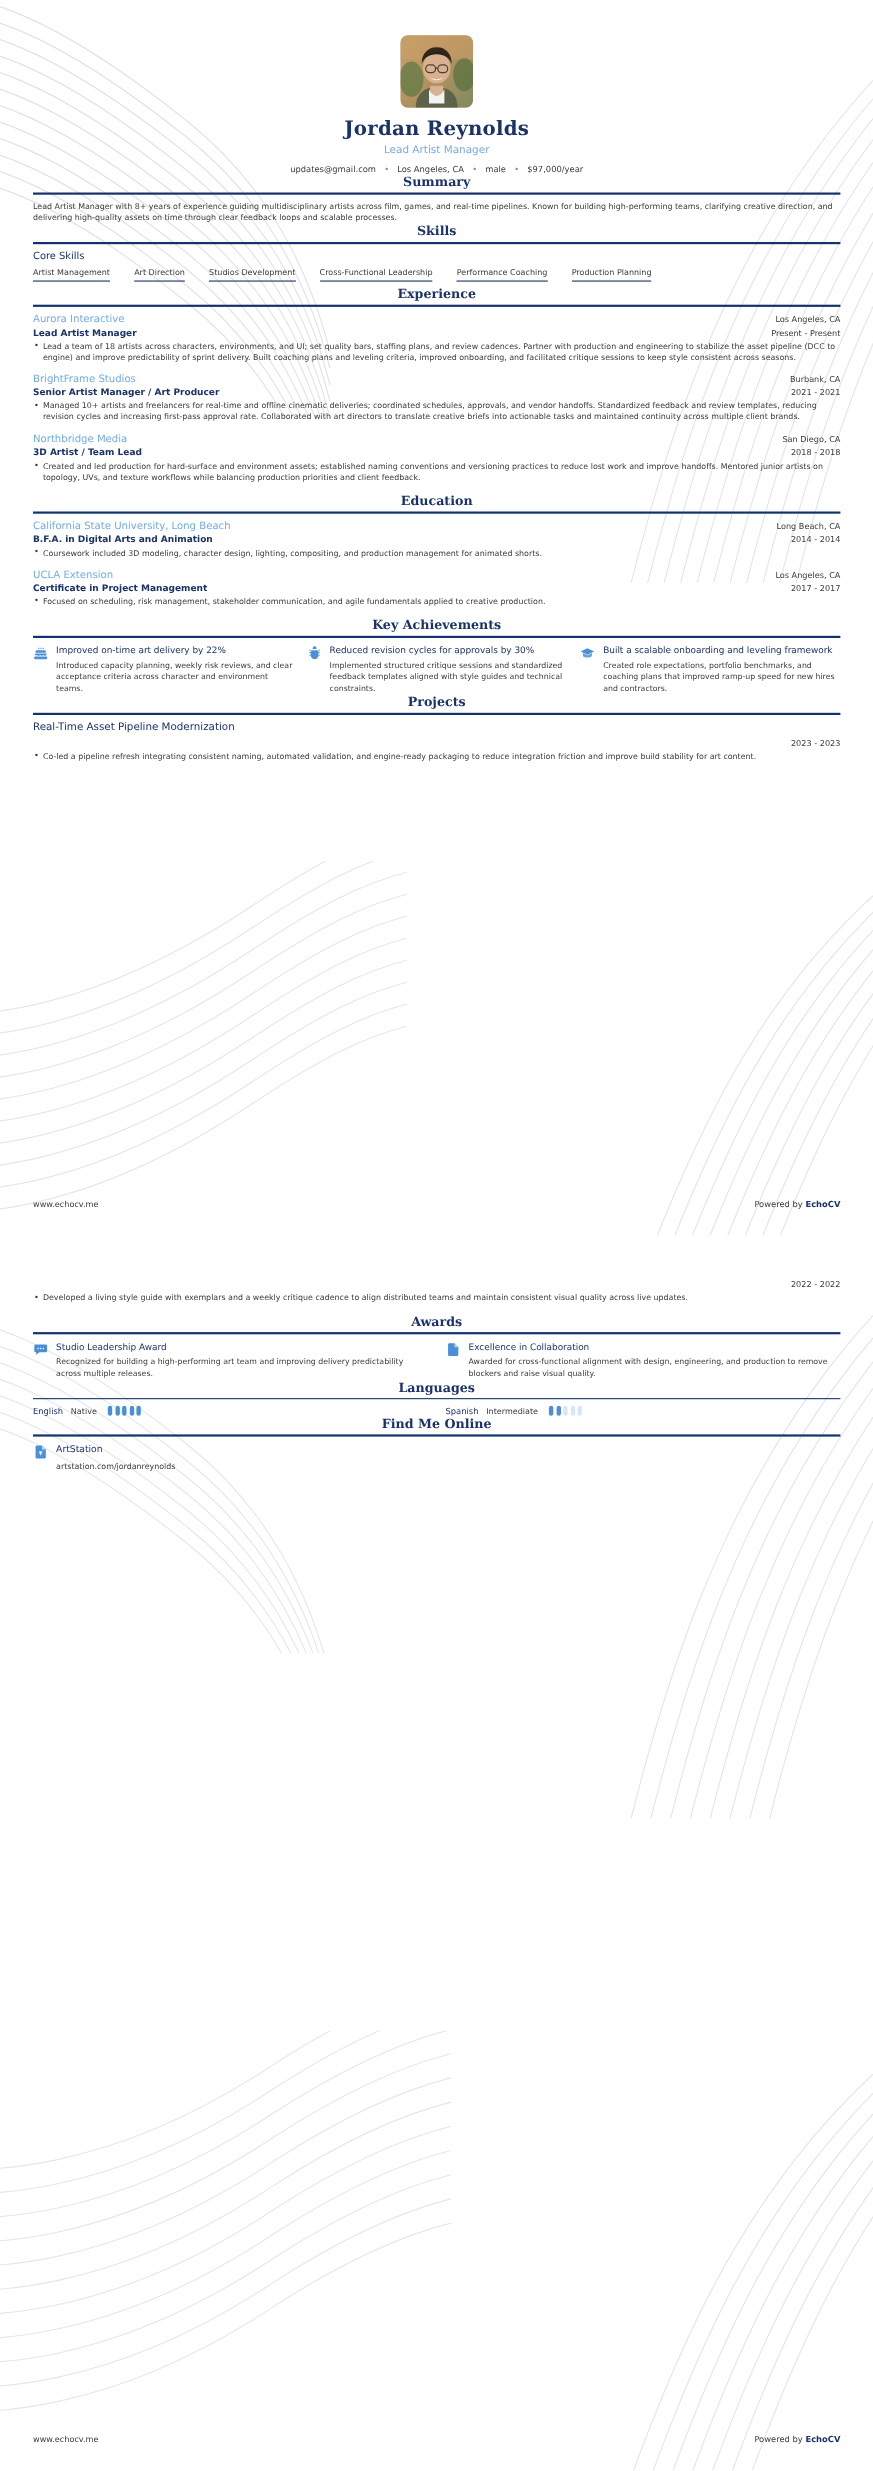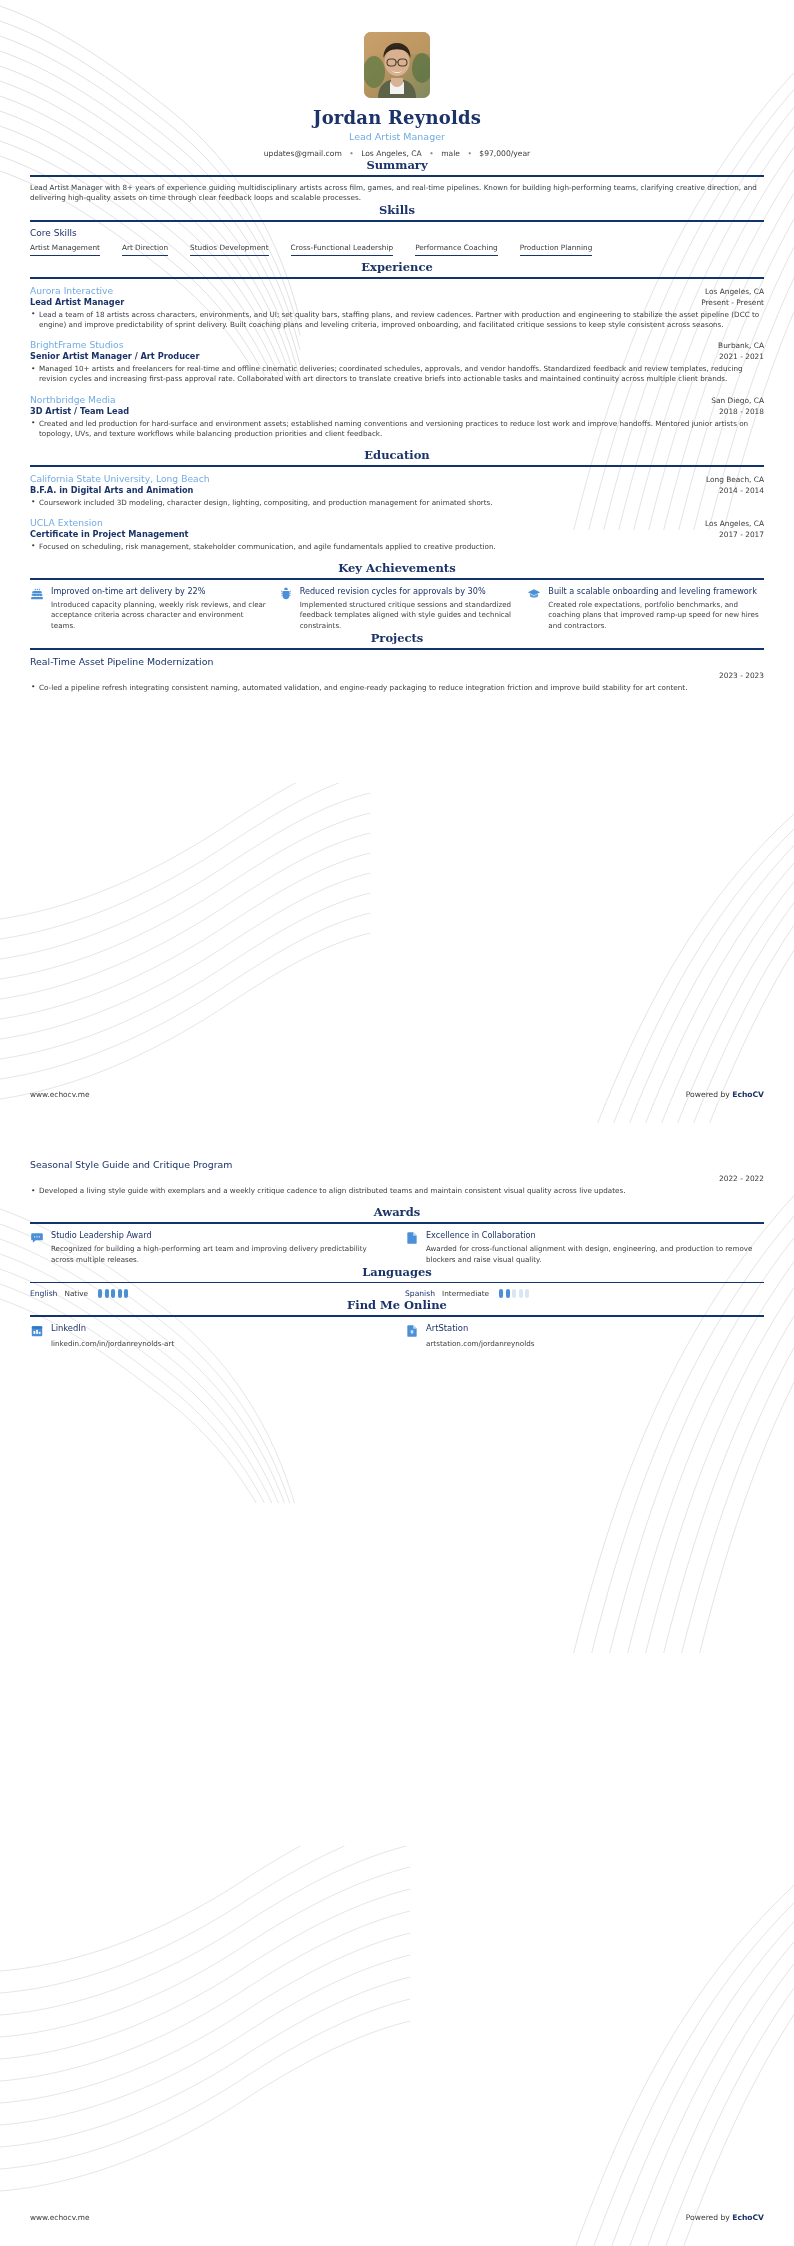--- a/index.html
+++ b/index.html
@@ -485,23 +485,20 @@
       <path d="M110,560 C160,420 210,290 310,180 C360,125 410,85 470,55"></path>
       <path d="M128,560 C178,420 228,290 328,180 C378,125 428,85 488,55"></path>
     </g>
   </svg>
 
   <div class="content" style="padding-top:36px;">
 
     <div class="section" style="margin-top:0;">
       <div class="section-body" style="padding-top:0;">
         <div class="entry">
-          <div class="proj-head">
-            <span class="proj-title">Seasonal Style Guide and Critique Program</span>
-          </div>
           <div class="proj-dates-row">
             <span class="proj-dates">2022 - 2022</span>
           </div>
           <ul class="bullets">
             <li>Developed a living style guide with exemplars and a weekly critique cadence to align distributed teams and maintain consistent visual quality across live updates.</li>
           </ul>
         </div>
       </div>
     </div>
 
@@ -576,35 +573,20 @@
         </div>
       </div>
     </div>
 
     <div class="section">
       <div class="section-title">Find Me Online</div>
       <div class="rule"></div>
       <div class="section-body">
         <div class="cards2">
 
-          <div class="link-card">
-            <span class="card-ico">
-              <svg width="14" height="14" viewBox="0 0 24 24">
-                <rect x="3" y="4" width="18" height="17" rx="2" fill="#4b90d6"></rect>
-                <rect x="3" y="4" width="18" height="4" rx="2" fill="#2f78c4"></rect>
-                <rect x="6" y="12" width="3" height="5" fill="#ffffff"></rect>
-                <rect x="10.5" y="10" width="3" height="7" fill="#ffffff"></rect>
-                <rect x="15" y="13.5" width="3" height="3.5" fill="#ffffff"></rect>
-              </svg>
-            </span>
-            <div class="card-body">
-              <div class="link-title">LinkedIn</div>
-              <div class="link-url">linkedin.com/in/jordanreynolds-art</div>
-            </div>
-          </div>
 
           <div class="link-card">
             <span class="card-ico">
               <svg width="14" height="14" viewBox="0 0 24 24">
                 <path d="M6 2h8l6 6v12a2 2 0 0 1-2 2H6a2 2 0 0 1-2-2V4a2 2 0 0 1 2-2z" fill="#4b90d6"></path>
                 <path d="M14 2v6h6z" fill="#bcd9f2"></path>
                 <path d="M9.5 11h5v1.3h-1.8v.9h1.8v1.3h-1.8V17h-1.4v-2.5H9.5v-1.3h1.8v-.9H9.5z" fill="#ffffff"></path>
               </svg>
             </span>
             <div class="card-body">

